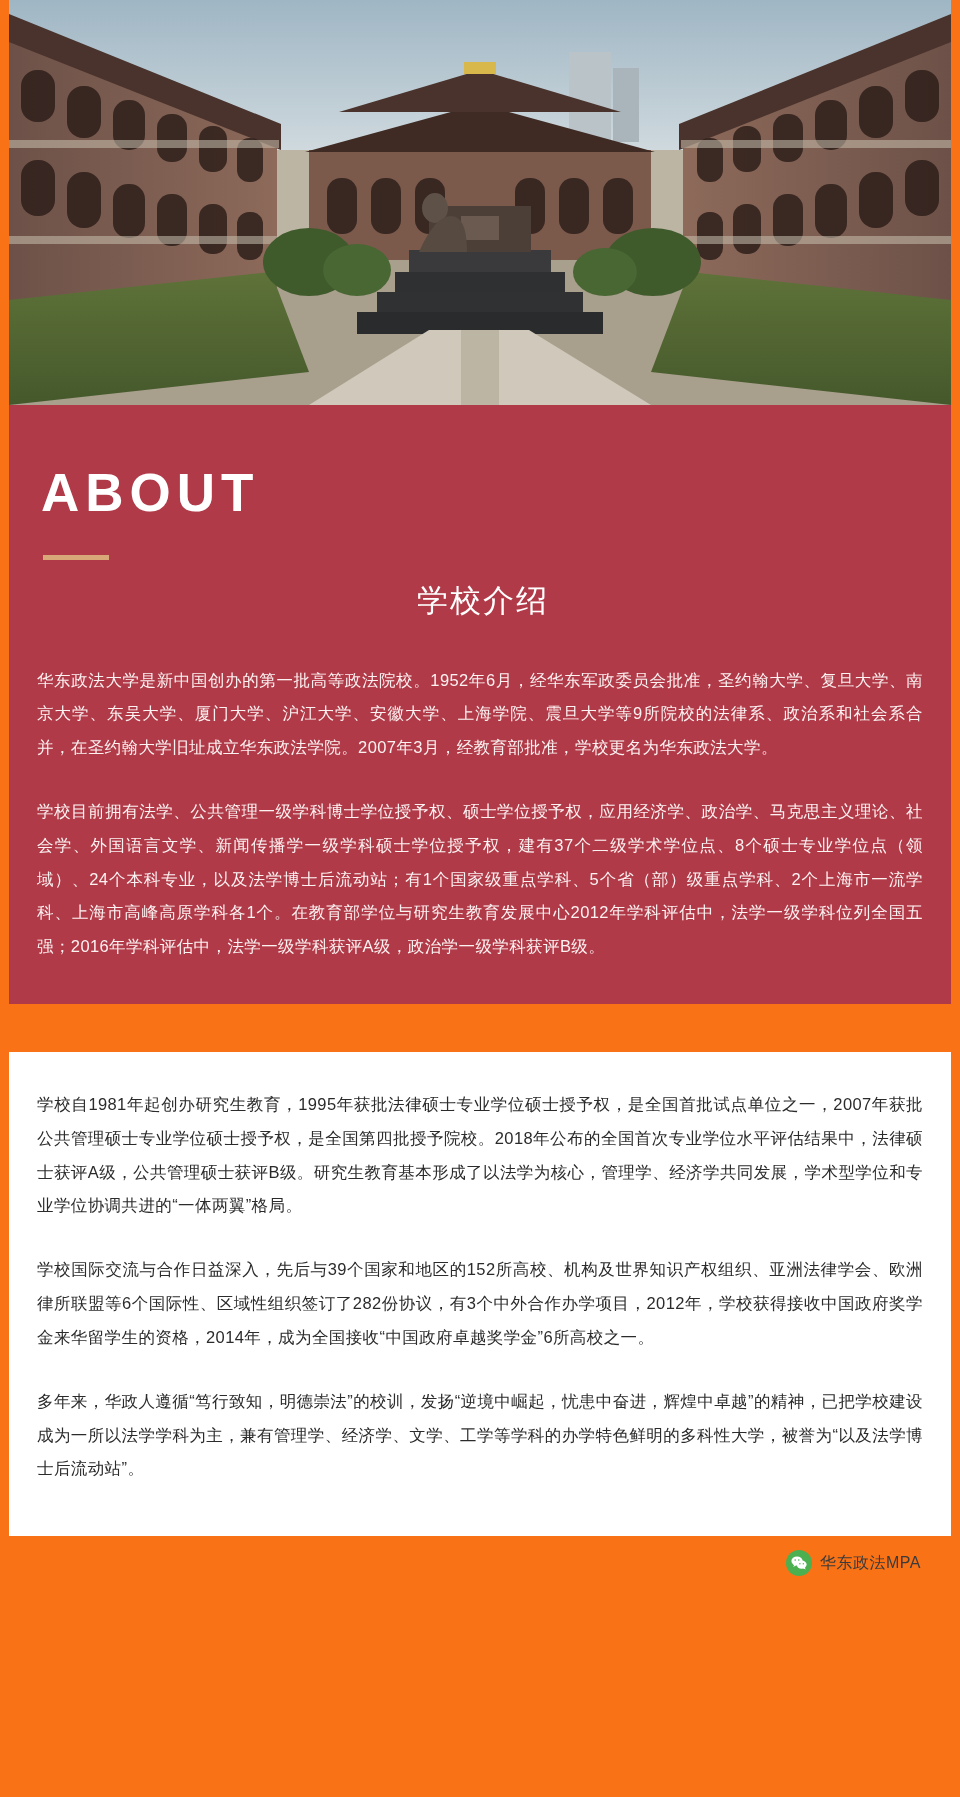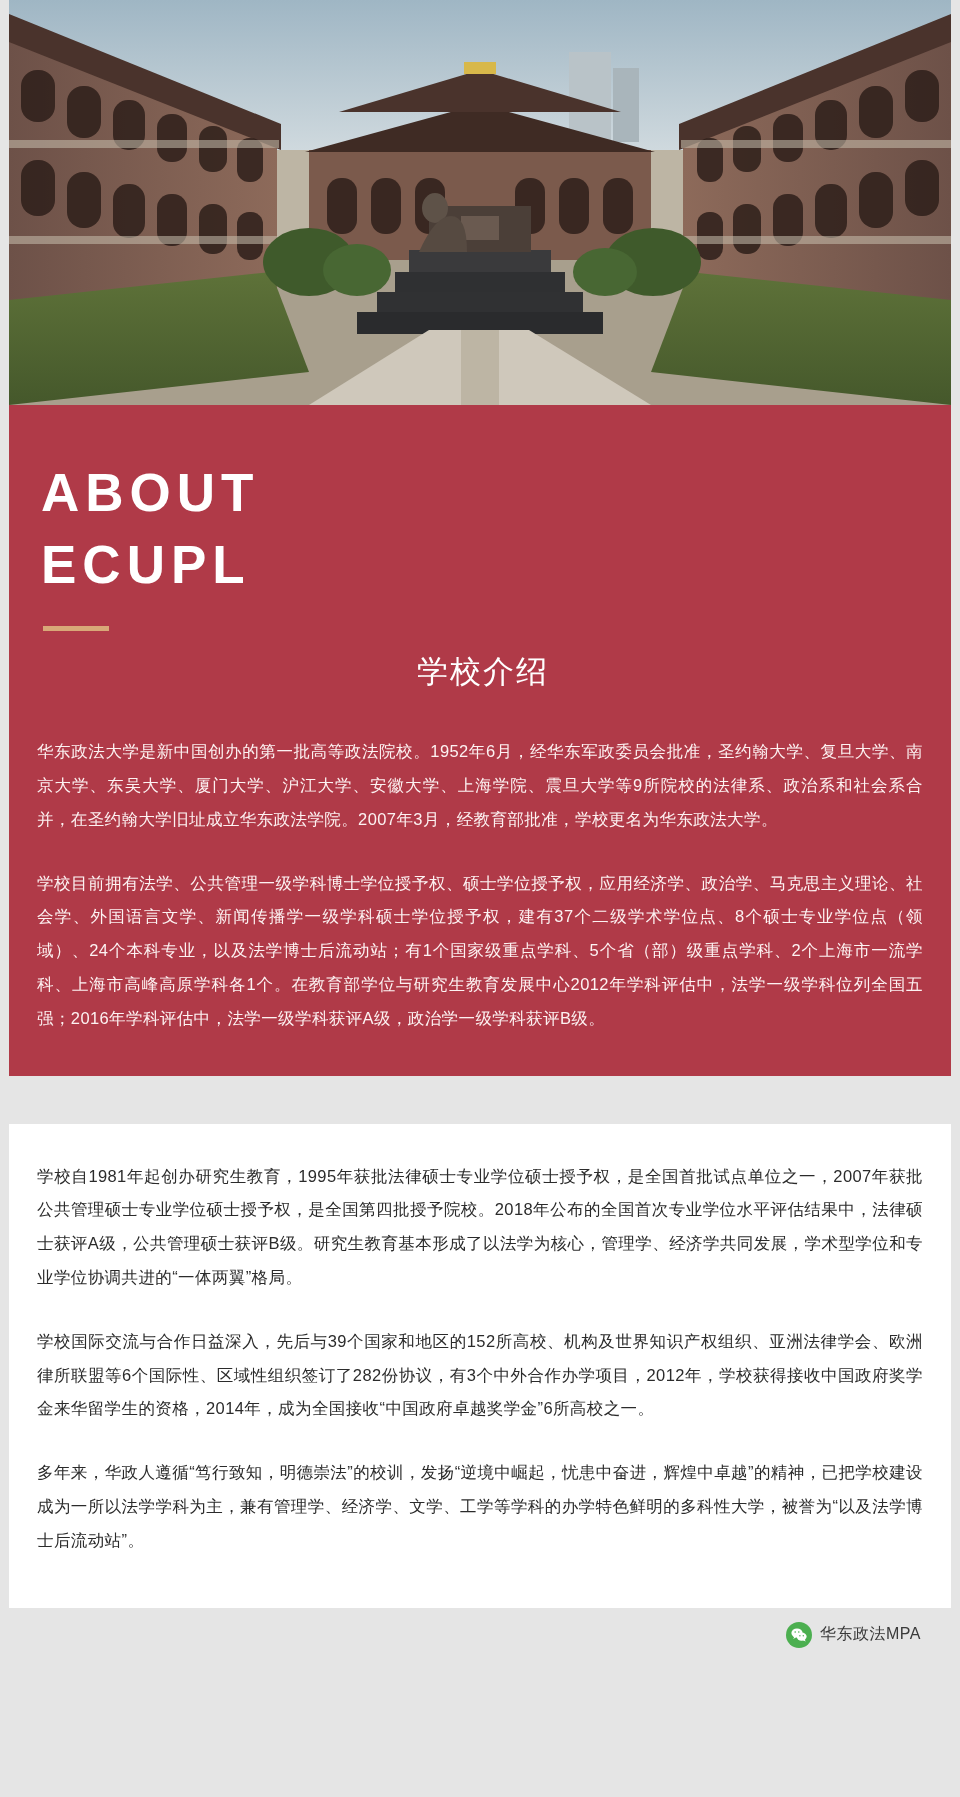--- a/index.html
+++ b/index.html
@@ -11,21 +11,21 @@
     width: 960px;
     height: 1797px;
     font-family: "Liberation Sans", sans-serif;
     overflow: hidden;
     position: relative;
   }
   .page {
     position: relative;
     width: 960px;
     height: 1797px;
-    background: #e5e5e5;
+    background: #f97316;
   }
   
   .content-col {
     position: absolute;
     left: 9px;
     top: 0;
     width: 942px;
     height: 1797px;
   }
 
@@ -240,21 +240,20 @@
         <path d="M410 252 q16 -36 32 -36 q16 0 16 36 z" fill="#564a41"></path>
 
         <polygon points="300,405 420,330 520,330 642,405" fill="#cfc8bb"></polygon>
         <polygon points="452,330 452,405 490,405 490,330" fill="#bdb5a4"></polygon>
       </svg>
     </div>
 
     <div class="red-band">
       <div class="title-en">
         <div>ABOUT</div>
-        <div>ECUPL</div>
       </div>
       <div class="rule"></div>
       <h2 class="title-cn">学校介绍</h2>
 
       <div class="red-paras">
         <p>华东政法大学是新中国创办的第一批高等政法院校。1952年6月，经华东军政委员会批准，圣约翰大学、复旦大学、南京大学、东吴大学、厦门大学、沪江大学、安徽大学、上海学院、震旦大学等9所院校的法律系、政治系和社会系合并，在圣约翰大学旧址成立华东政法学院。2007年3月，经教育部批准，学校更名为华东政法大学。</p>
         <p>学校目前拥有法学、公共管理一级学科博士学位授予权、硕士学位授予权，应用经济学、政治学、马克思主义理论、社会学、外国语言文学、新闻传播学一级学科硕士学位授予权，建有37个二级学术学位点、8个硕士专业学位点（领域）、24个本科专业，以及法学博士后流动站；有1个国家级重点学科、5个省（部）级重点学科、2个上海市一流学科、上海市高峰高原学科各1个。在教育部学位与研究生教育发展中心2012年学科评估中，法学一级学科位列全国五强；2016年学科评估中，法学一级学科获评A级，政治学一级学科获评B级。</p>
       </div>
     </div>
 

